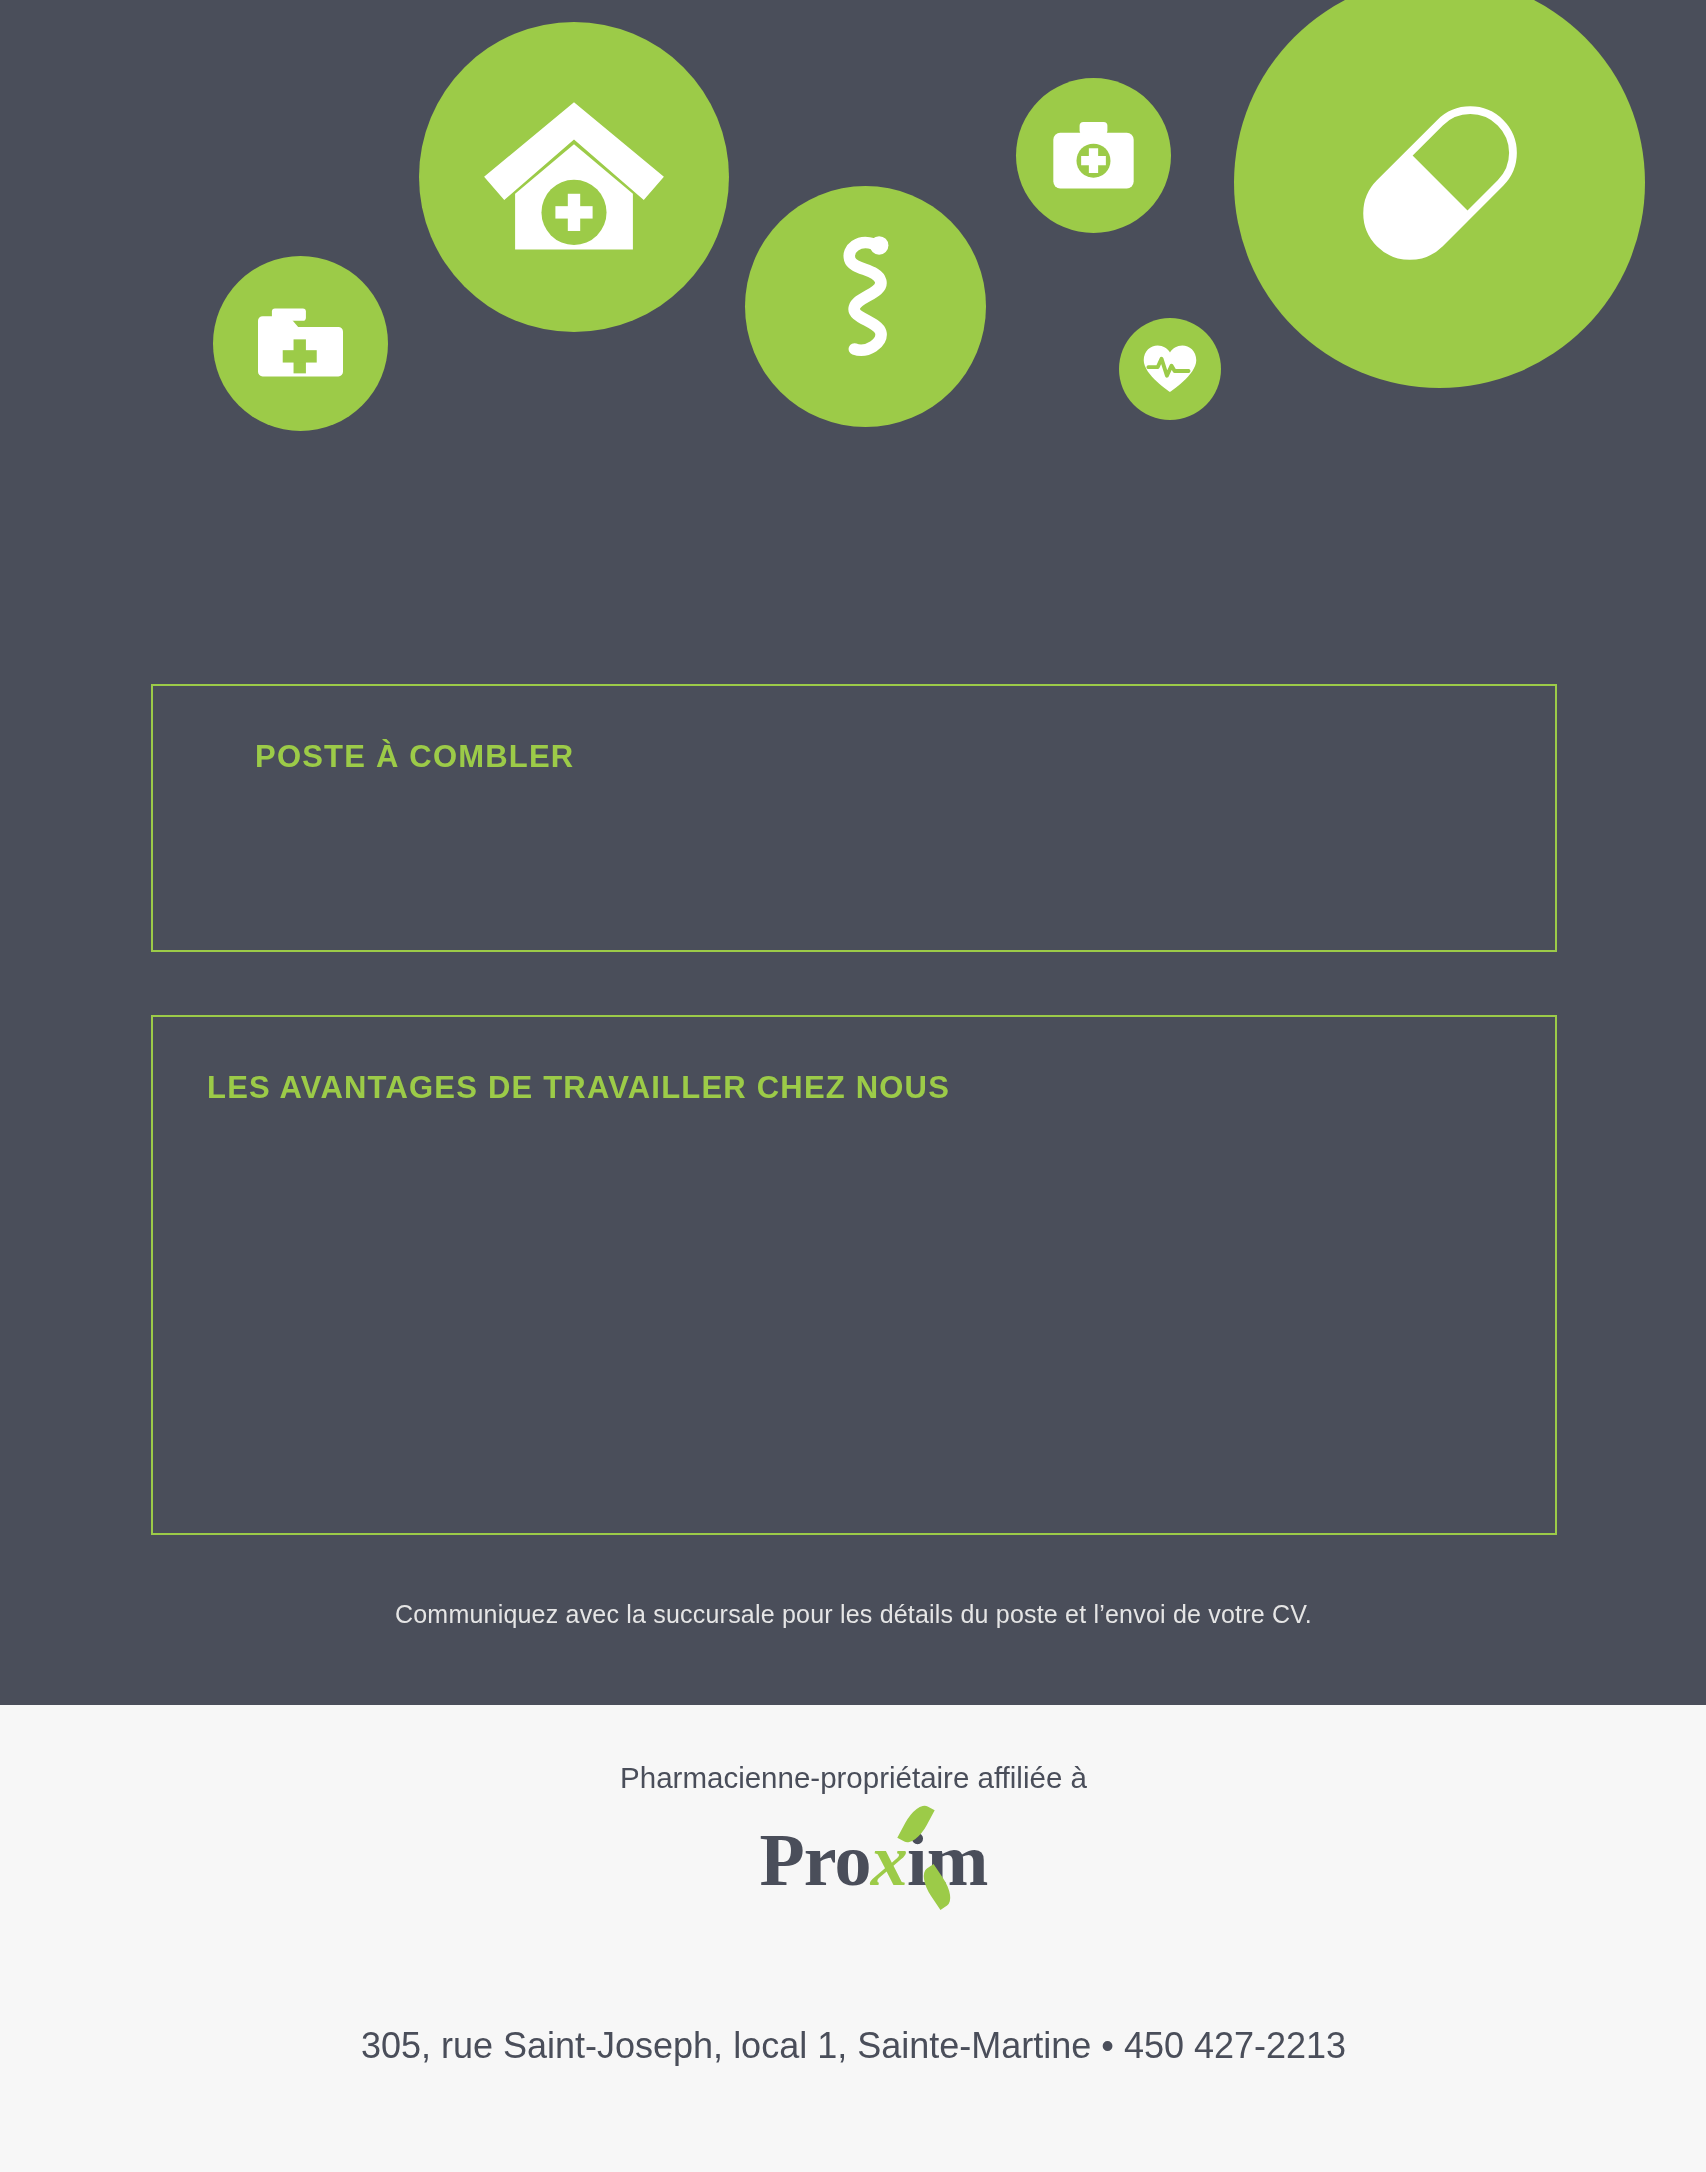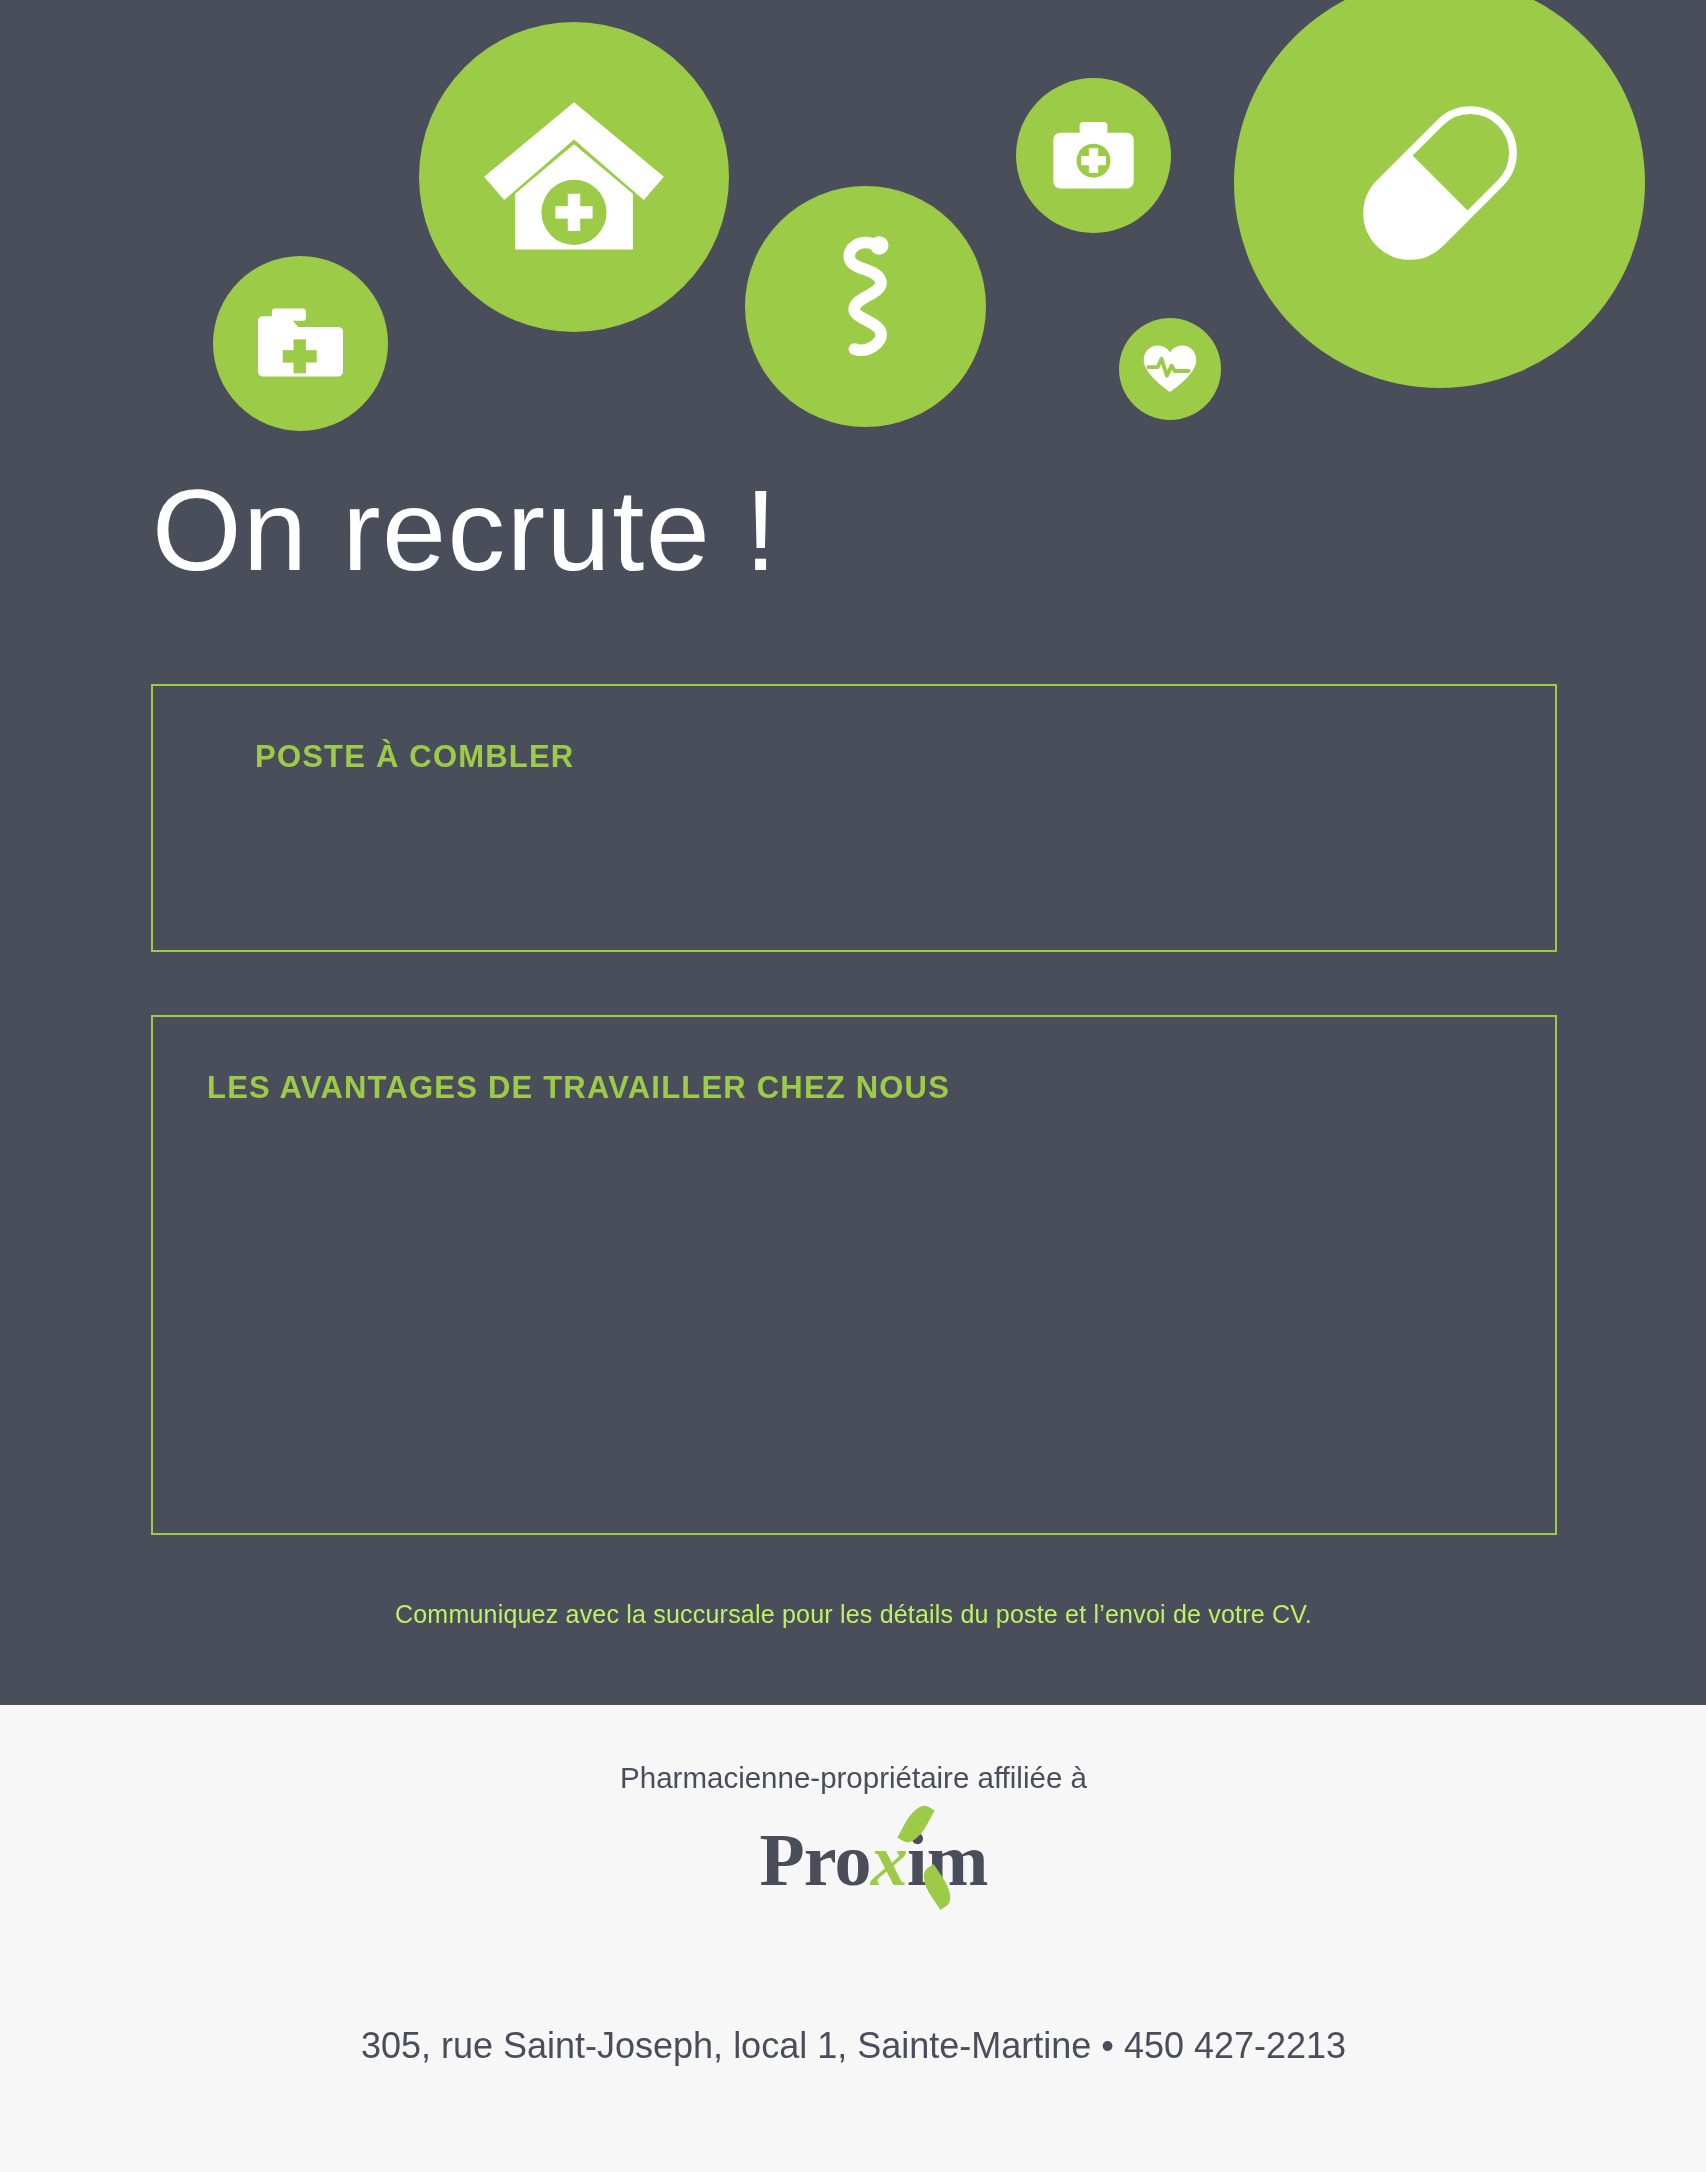--- a/index.html
+++ b/index.html
@@ -90,21 +90,21 @@
     margin: 53px 0 0 54px;
     white-space: nowrap;
   }
 
   .note {
     position: absolute;
     left: 0;
     top: 1600px;
     width: 1707px;
     text-align: center;
-    color: #bef264;
+    color: #e5e5e5;
     font-size: 25px;
     font-weight: 400;
     letter-spacing: 0.2px;
   }
 
   
   .footer {
     position: relative;
     width: 1707px;
     height: 467px;
@@ -239,21 +239,20 @@
         <svg width="233" height="233" viewBox="0 0 300 300" aria-hidden="true">
           <g transform="rotate(-45 150 150)">
             <rect x="40" y="96" width="220" height="110" rx="55" fill="#ffffff"></rect>
             <path d="M150 96h55a55 55 0 0 1 55 55 55 55 0 0 1-55 55h-55z" fill="#9ccb48"></path>
             <rect x="40" y="96" width="220" height="110" rx="55" fill="none" stroke="#ffffff" stroke-width="10"></rect>
           </g>
         </svg>
       </div>
     </div>
 
-    <div class="headline">On recrute !</div>
 
     <div class="box box-post">
       <div class="box-title">POSTE À COMBLER</div>
     </div>
 
     <div class="box box-adv">
       <div class="box-title">LES AVANTAGES DE TRAVAILLER CHEZ NOUS</div>
     </div>
 
     <div class="note">Communiquez avec la succursale pour les détails du poste et l’envoi de votre CV.</div>

